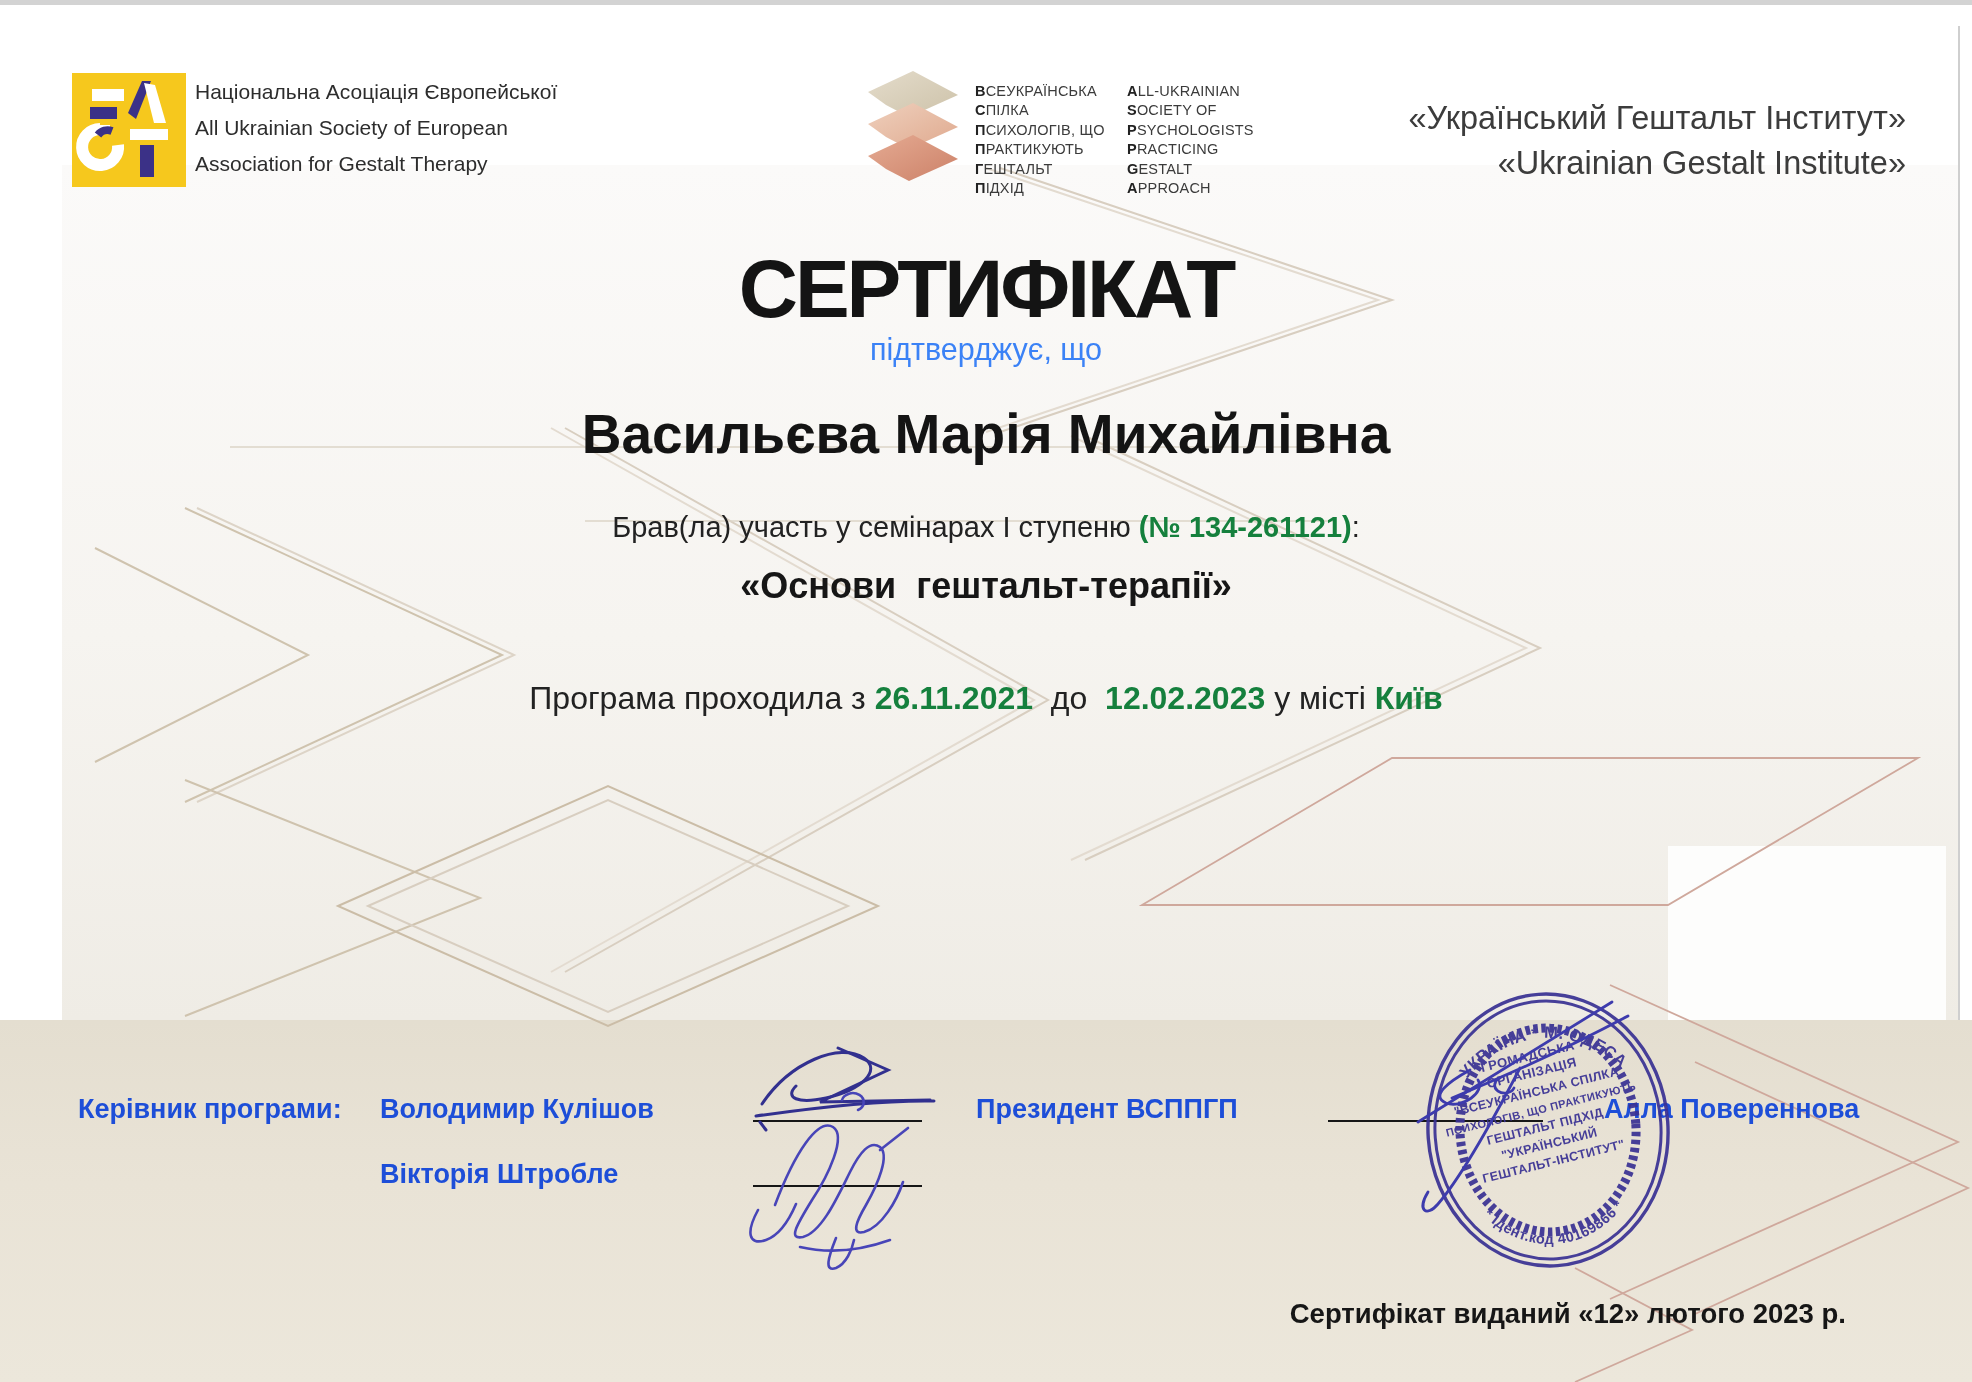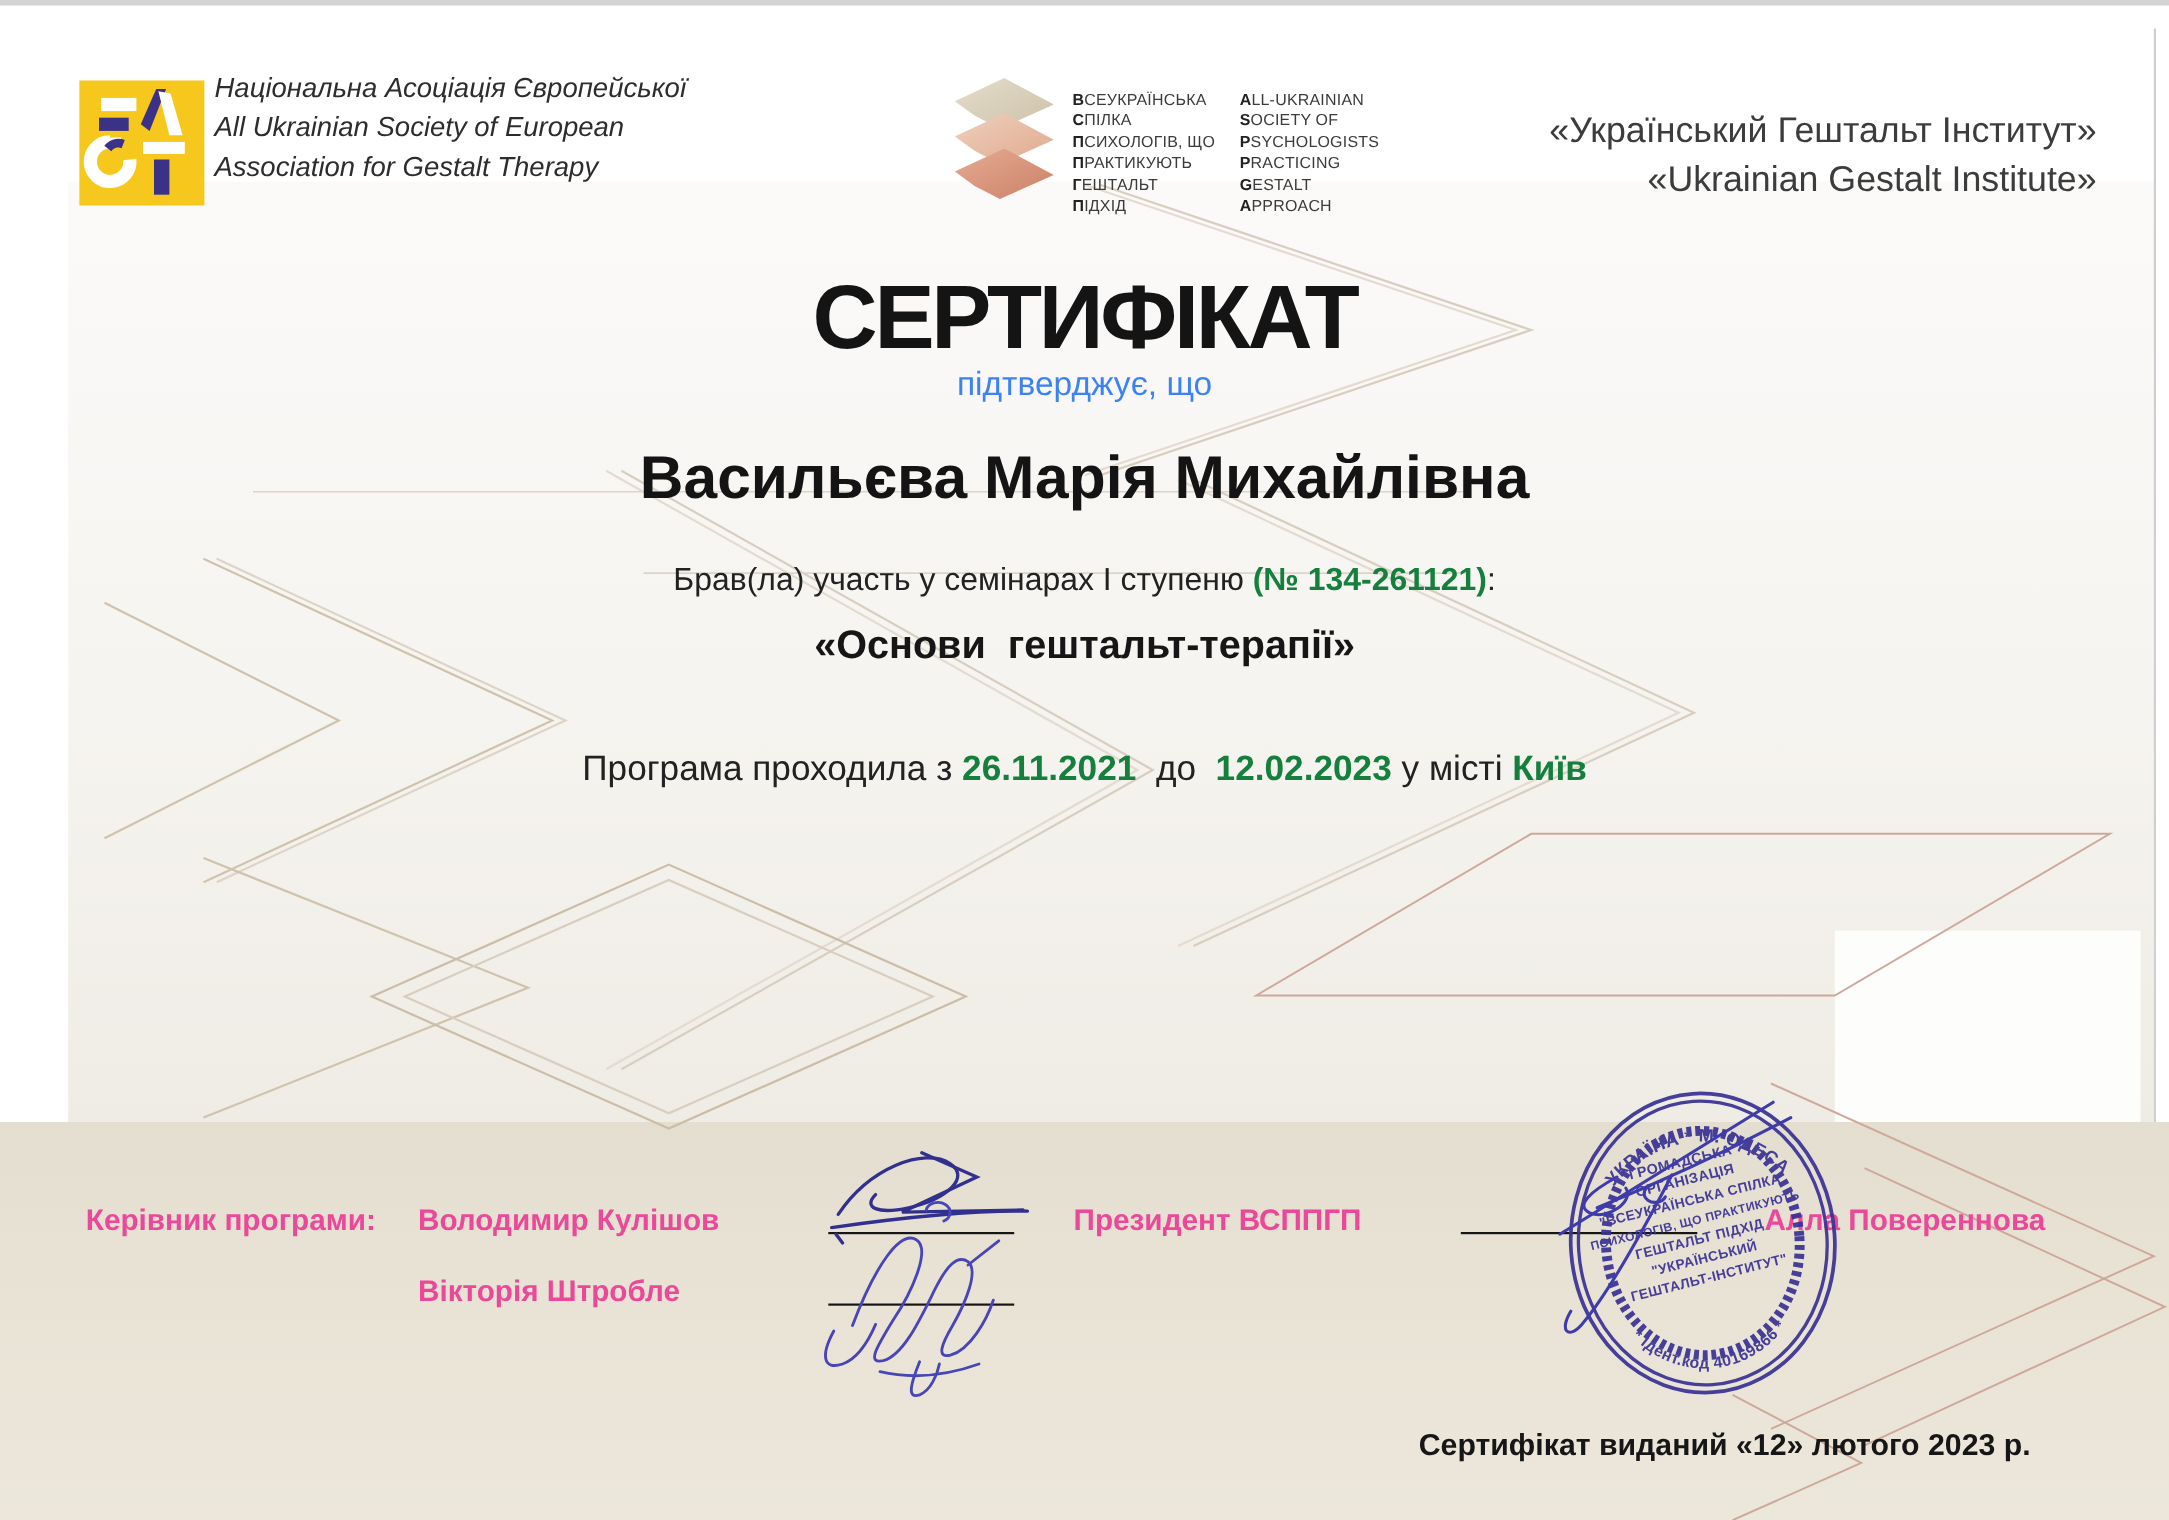--- a/index.html
+++ b/index.html
@@ -16,39 +16,39 @@
   #beige-band{left:0;top:1020px;width:1972px;height:362px;
              background:linear-gradient(180deg,#e4ded0 0%,#e9e3d6 45%,#ece7db 100%);}
   #white-box{left:1668px;top:846px;width:278px;height:174px;background:#fdfdfc;}
 
   svg{display:block;}
   #deco{left:0;top:0;z-index:2;pointer-events:none;}
   #ink-layer{left:0;top:0;z-index:4;pointer-events:none;}
   .content{z-index:3;}
 
   
-  #eagt-text{left:195px;top:62px;font-size:25px;line-height:36px;color:#2d2d2d;font-style:italic;}
+  #eagt-text{left:195px;top:74px;font-size:21px;line-height:36px;color:#2d2d2d;}
   .vsp-col{top:82px;font-size:14.5px;line-height:19.4px;color:#3b3b3b;letter-spacing:.2px;}
   .vsp-col div::first-letter{font-weight:700;color:#222;}
   #vsp-ua{left:975px;}
   #vsp-en{left:1127px;}
   #institute{left:1100px;top:96px;width:806px;text-align:right;font-size:32.5px;line-height:45px;color:#3c3c3c;}
 
   
   #cert-title{top:242px;font-size:82px;font-weight:700;letter-spacing:-3px;color:#141414;}
   #confirms{top:332px;font-size:30.5px;color:#3b82f6;}
   #holder-name{top:402px;font-size:55px;font-weight:700;color:#141414;}
   #participation{top:511px;font-size:29px;color:#222;}
   #course{top:565px;font-size:36px;font-weight:700;color:#161616;}
   #program{top:680px;font-size:32px;color:#222;}
   #hours{top:772px;font-size:29px;color:#222;}
   .bld{font-weight:700;color:#15803d;}
 
   
-  .sig-label{font-size:27px;font-weight:700;color:#ec4899;white-space:pre;}
+  .sig-label{font-size:27px;font-weight:700;color:#1d4ed8;white-space:pre;}
   .rule{background:#161616;height:2px;}
 
   
   #issue-date{right:126px;top:1298px;font-size:27.5px;font-weight:700;color:#161616;white-space:pre;}
 
   .stamp-text{font-weight:700;letter-spacing:.4px;}
 </style>
 </head>
 <body>
 

